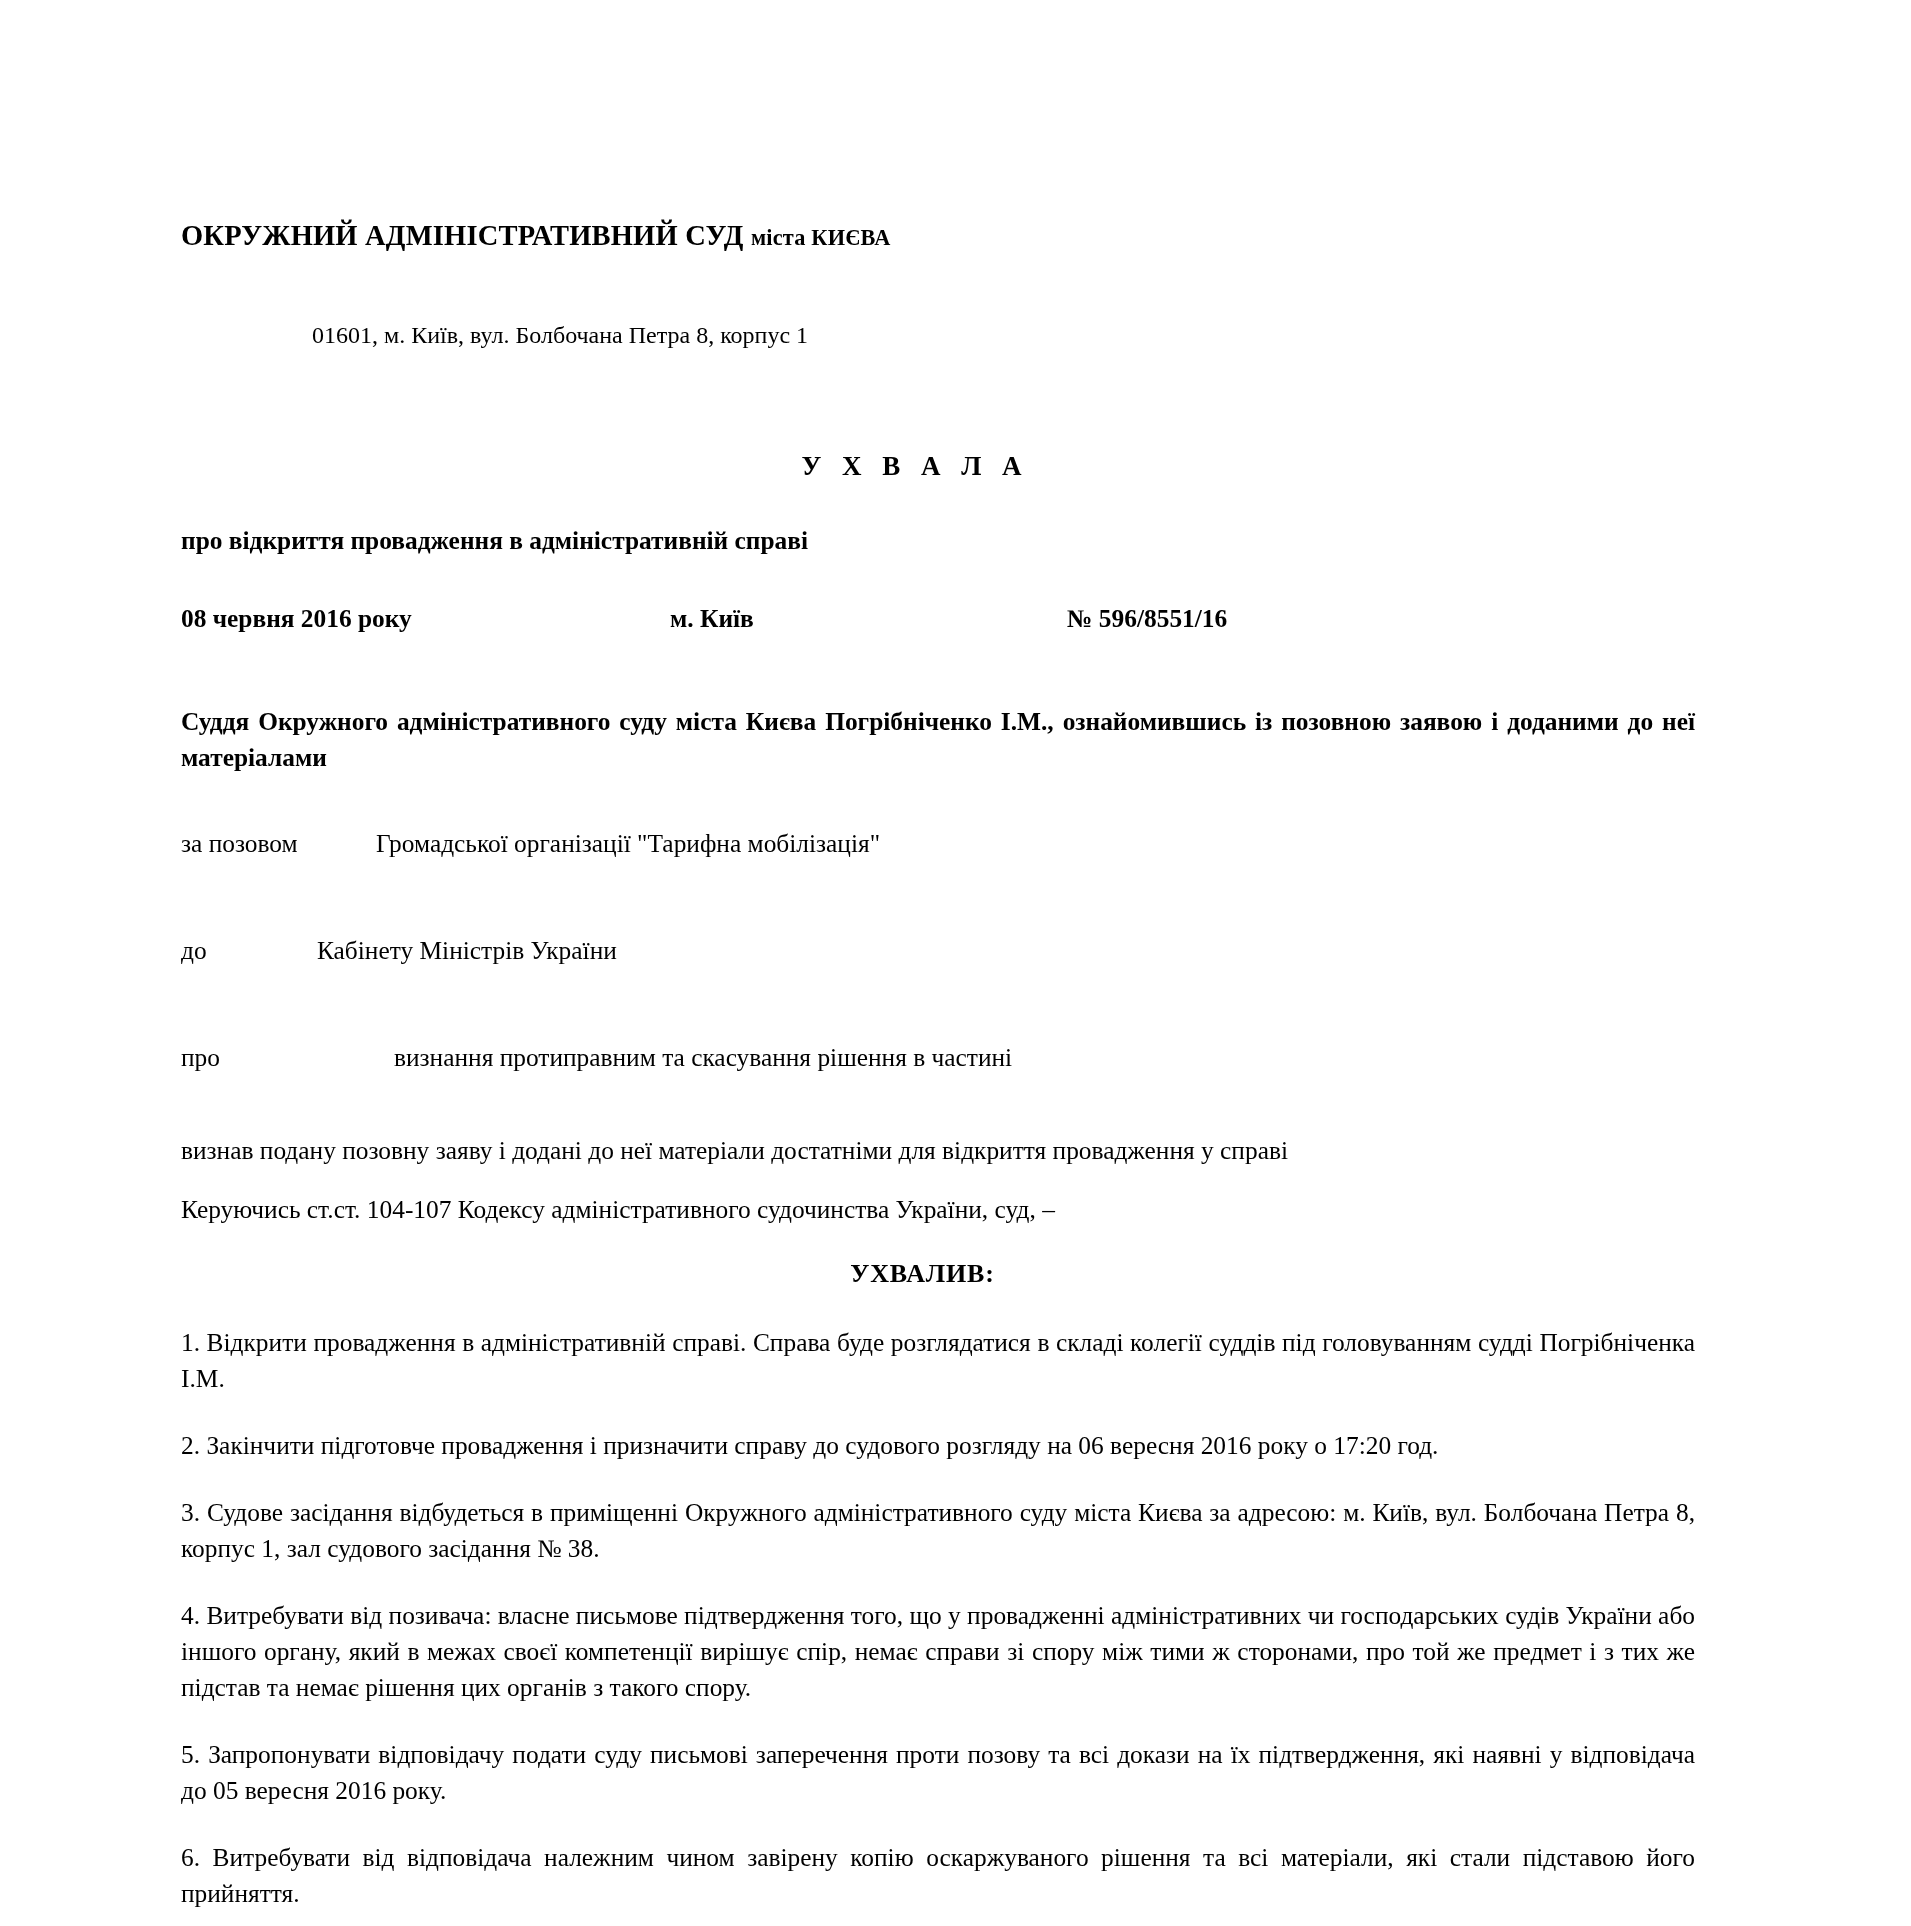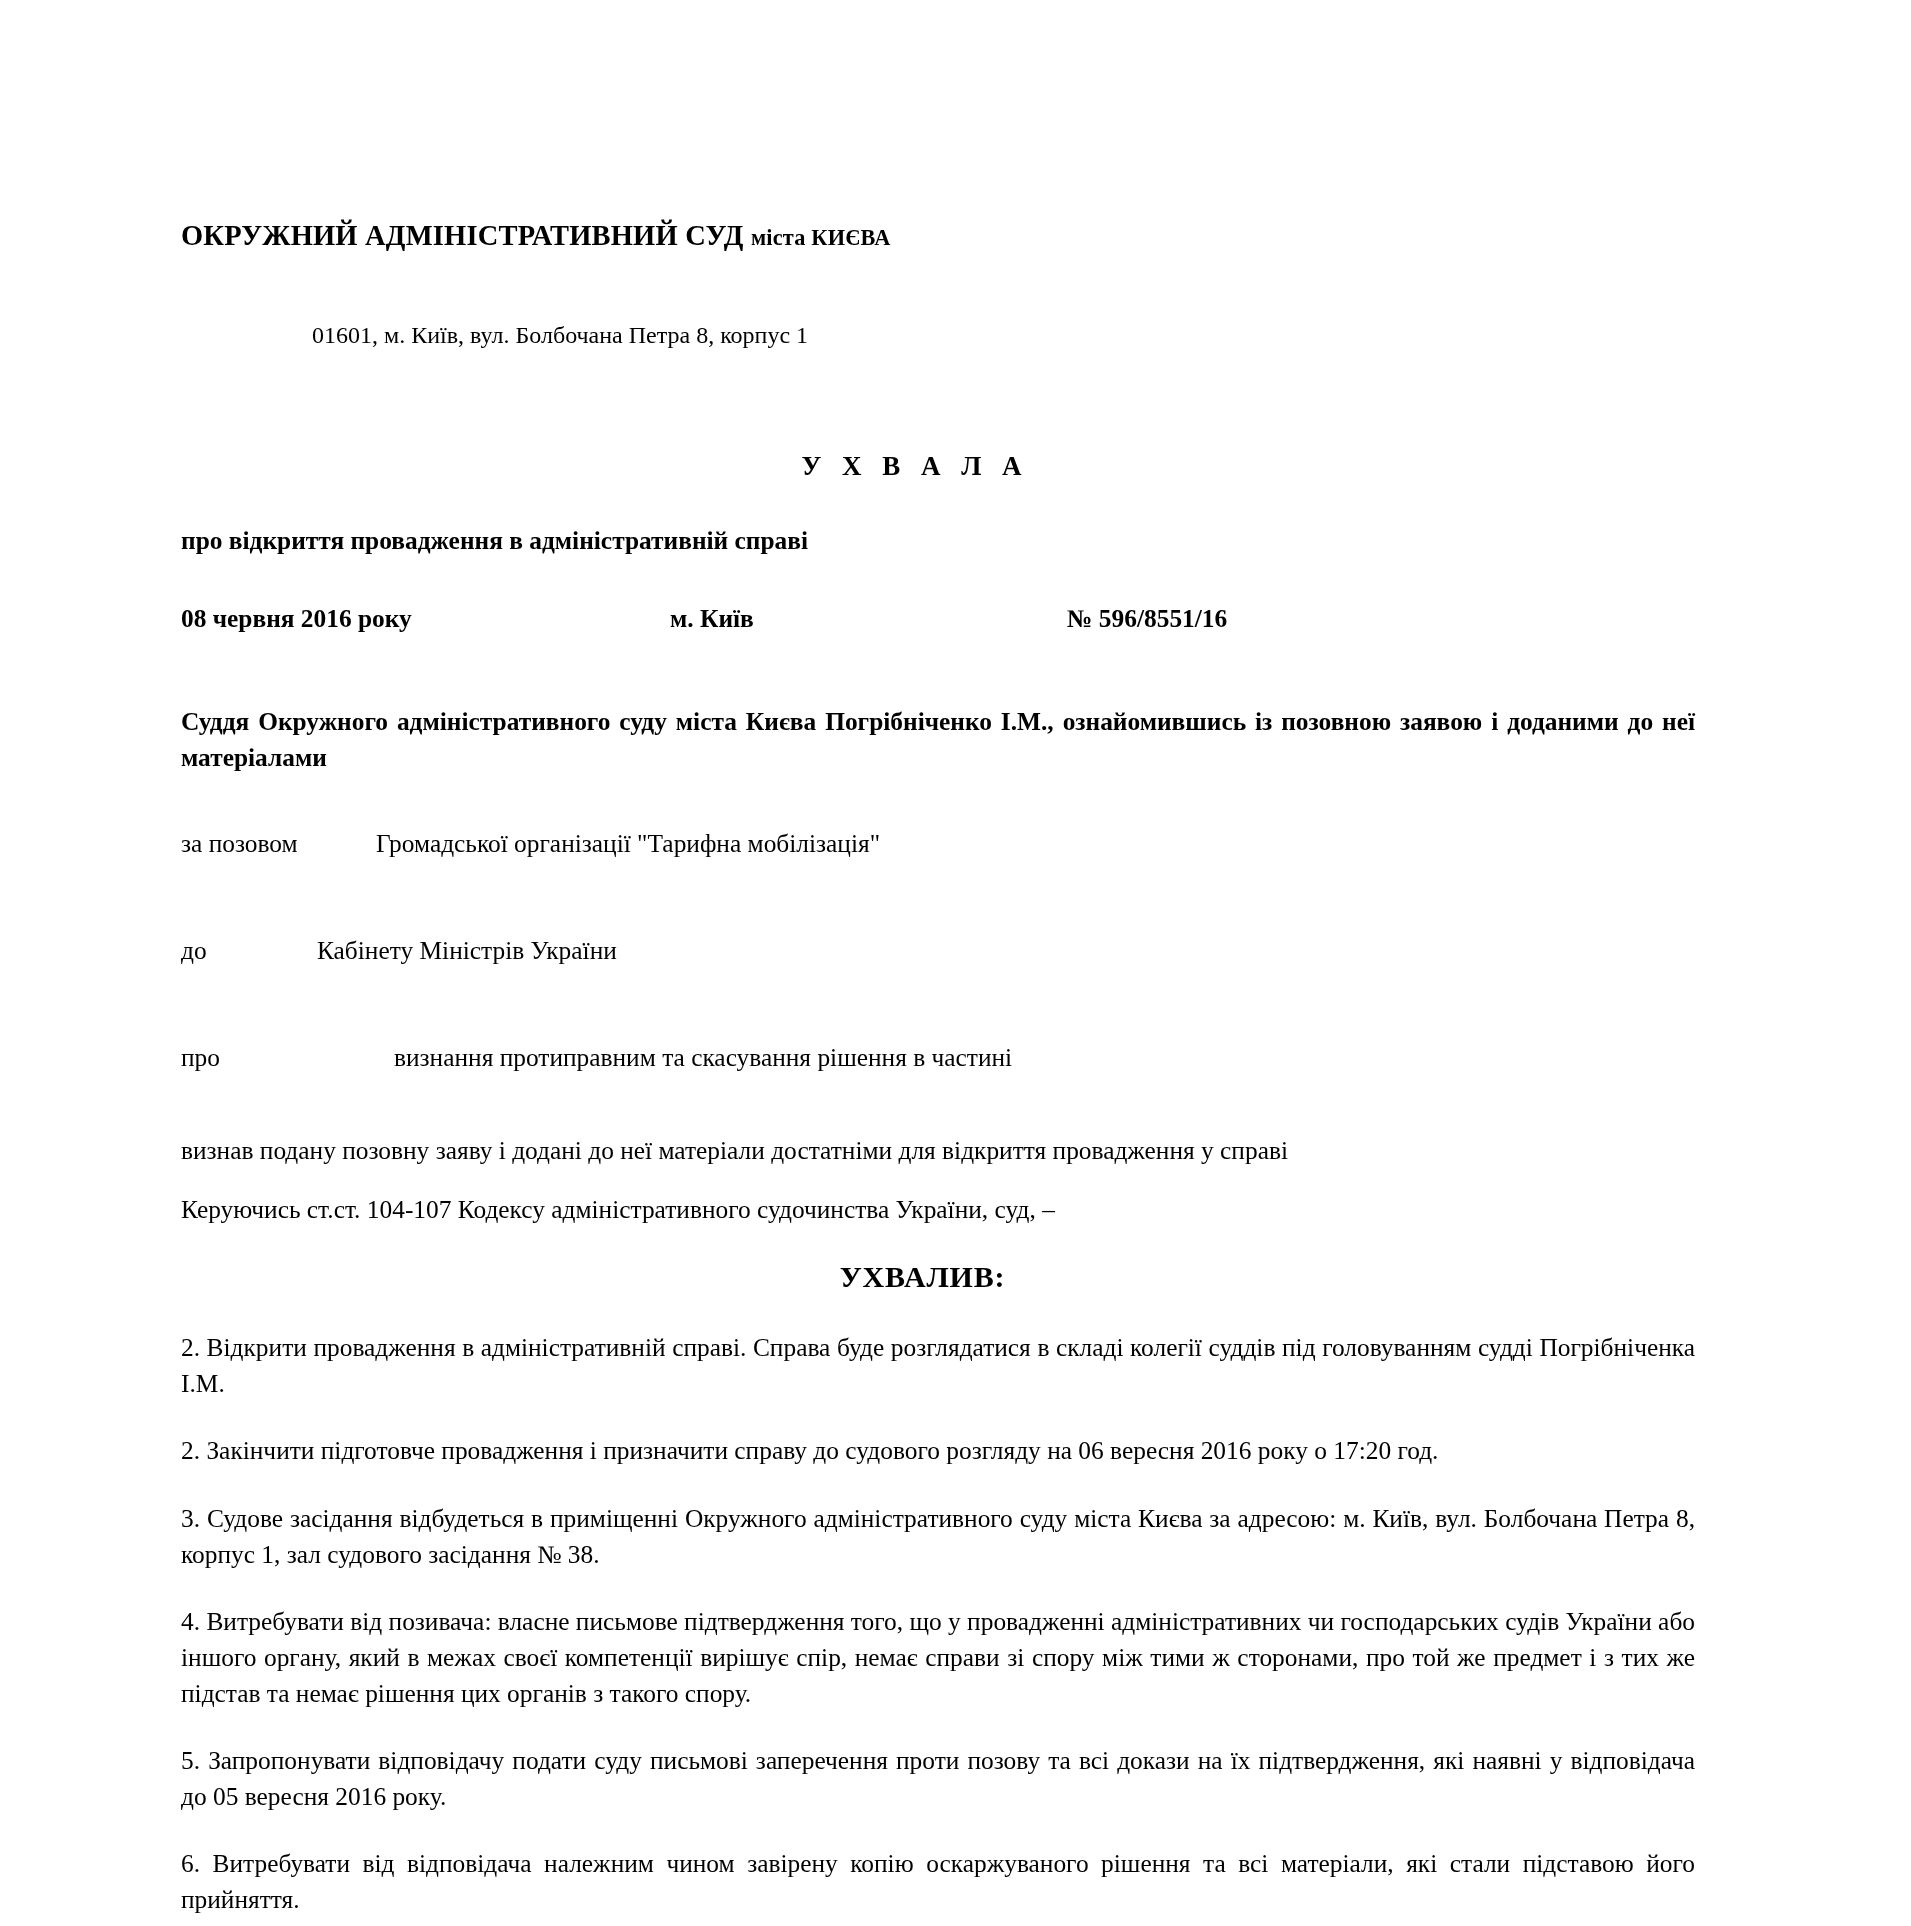--- a/index.html
+++ b/index.html
@@ -99,21 +99,21 @@
   
   .body-line {
     font-size: 25.4px;
     margin: 57px 0 0 0;
   }
   .body-line.tight { margin-top: 22.3px; }
 
   .resolution-heading {
     text-align: center;
     font-weight: bold;
-    font-size: 30px;
+    font-size: 26px;
     letter-spacing: 0.8px;
     margin: 29px 0 0 0;
     padding-right: 31px;
   }
 
   .item {
     font-size: 25.4px;
     text-align: justify;
     text-align-last: left;
     margin: 31px 0 0 0;
@@ -157,21 +157,21 @@
     <div class="party-row gap-lg">
       <div class="party-label w-mid">про</div>
       <div class="party-value">визнання протиправним та скасування рішення в частині</div>
     </div>
 
     <div class="body-line">визнав подану позовну заяву і додані до неї матеріали достатніми для відкриття провадження у справі</div>
     <div class="body-line tight">Керуючись ст.ст. 104-107 Кодексу адміністративного судочинства України, суд, –</div>
 
     <div class="resolution-heading">УХВАЛИВ:</div>
 
-    <div class="item">2. Відкрити провадження в адміністративній справі. Справа буде розглядатися в складі колегії суддів під головуванням судді Погрібніченка І.М.</div>
+    <div class="item">1. Відкрити провадження в адміністративній справі. Справа буде розглядатися в складі колегії суддів під головуванням судді Погрібніченка І.М.</div>
     <div class="item">2. Закінчити підготовче провадження і призначити справу до судового розгляду на 06 вересня 2016 року о 17:20 год.</div>
     <div class="item">3. Судове засідання відбудеться в приміщенні Окружного адміністративного суду міста Києва за адресою: м. Київ, вул. Болбочана Петра 8, корпус 1, зал судового засідання № 38.</div>
     <div class="item">4. Витребувати від позивача: власне письмове підтвердження того, що у провадженні адміністративних чи господарських судів України або іншого органу, який в межах своєї компетенції вирішує спір, немає справи зі спору між тими ж сторонами, про той же предмет і з тих же підстав та немає рішення цих органів з такого спору.</div>
     <div class="item">5. Запропонувати відповідачу подати суду письмові заперечення проти позову та всі докази на їх підтвердження, які наявні у відповідача до 05 вересня 2016 року.</div>
     <div class="item">6. Витребувати від відповідача належним чином завірену копію оскаржуваного рішення та всі матеріали, які стали підставою його прийняття.</div>
 
   </div>
 </div>
 
 

